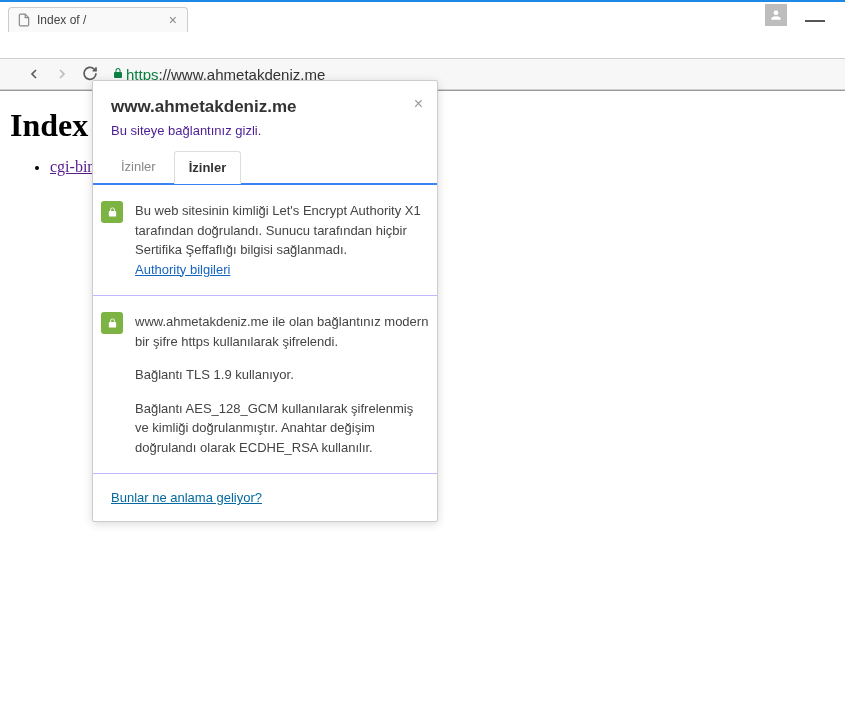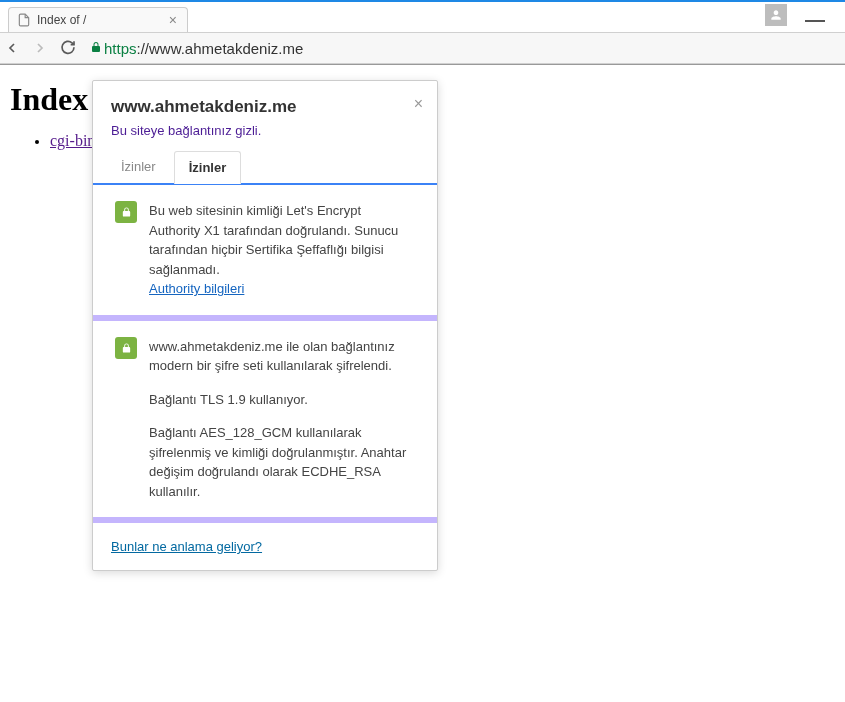--- a/index.html
+++ b/index.html
@@ -10,21 +10,21 @@
     .user-box { width: 22px; height: 22px; background: #bdbdbd; display: flex; align-items: center; justify-content: center; }
     .user-box svg { width: 14px; height: 14px; fill: #fff; }
     .minimize-btn { width: 20px; height: 3px; border-bottom: 2px solid #555; margin-top: 10px; }
     
     .tab-strip { height: 30px; background: #fff; padding-left: 8px; padding-top: 4px; display: flex; align-items: flex-end; }
     .tab { display: flex; align-items: center; gap: 6px; background: #f9f9f9; border: 1px solid #ccc; border-bottom: none; border-radius: 4px 4px 0 0; padding: 5px 10px 5px 8px; min-width: 180px; position: relative; }
     .tab-favicon { width: 14px; height: 14px; }
     .tab-title { flex: 1; color: #444; font-size: 12px; white-space: nowrap; overflow: hidden; }
     .tab-close { color: #888; font-size: 14px; line-height: 1; cursor: pointer; }
     
-    .toolbar { height: 32px; border-top: 1px solid #d0d0d0; border-bottom: 1px solid #d0d0d0; background: #f7f7f7; display: flex; align-items: center; padding: 0 0; gap: 4px; }
+    .toolbar { height: 32px; border-top: 1px solid #d0d0d0; border-bottom: 1px solid #d0d0d0; background: #f7f7f7; display: flex; align-items: center; padding: 0 22px; gap: 4px; margin-top: 26px; }
     .nav-btn { width: 24px; height: 24px; display: flex; align-items: center; justify-content: center; color: #5a5a5a; cursor: pointer; }
     .nav-btn.disabled { color: #bbb; }
     .nav-btn svg { width: 16px; height: 16px; }
     
     .addr { flex: 1; display: flex; align-items: center; margin-left: 6px; }
     .lock-small { color: #0b8043; margin-right: 2px; }
     .lock-small svg { width: 12px; height: 14px; fill: #0b8043; }
     .url-proto { color: #0b8043; }
     .url-rest { color: #333; }
     .url { font-size: 15px; }
@@ -37,21 +37,21 @@
     .popup { position: absolute; top: 80px; left: 92px; width: 346px; background: #fff; border: 1px solid #ccc; border-radius: 2px; box-shadow: 0 2px 10px rgba(0,0,0,0.15); }
     .popup-header { padding: 16px 18px 12px 18px; position: relative; }
     .popup-site { font-weight: bold; font-size: 17px; color: #333; margin-bottom: 6px; }
     .popup-sub { color: #4c1d95; font-size: 13px; }
     .popup-close { position: absolute; top: 14px; right: 14px; color: #999; font-size: 16px; cursor: pointer; }
     
     .popup-tabs { display: flex; border-bottom: 2px solid #3b82f6; padding: 0 14px; gap: 4px; }
     .popup-tab { padding: 8px 14px; color: #888; font-size: 13px; cursor: pointer; position: relative; top: 1px; }
     .popup-tab.active { border: 1px solid #ddd; border-bottom: 1px solid #fff; font-weight: bold; color: #333; border-radius: 3px 3px 0 0; background: #fff; }
     
-    .popup-section { padding: 16px 22px; border-bottom: 6px solid #c4b5fd; }
+    .popup-section { padding: 16px 8px; border-bottom: 1px solid #c4b5fd; }
     .sec-row { display: flex; gap: 12px; }
     .sec-icon { flex-shrink: 0; width: 22px; height: 22px; background: #7cb342; border-radius: 3px; display: flex; align-items: center; justify-content: center; }
     .sec-icon svg { width: 11px; height: 14px; fill: #fff; }
     .sec-text { color: #444; font-size: 13px; line-height: 1.5; }
     .sec-text p { margin-bottom: 14px; }
     .sec-text p:last-child { margin-bottom: 0; }
     .cert-link { color: #1565c0; text-decoration: underline; cursor: pointer; }
     
     .popup-footer { padding: 16px 18px; }
     .popup-footer a { color: #0369a1; text-decoration: underline; font-size: 13px; cursor: pointer; }
@@ -141,21 +141,21 @@
     </div>
   </div>
   <div class="popup-section">
     <div class="sec-row">
       <div class="sec-icon">
         <svg viewBox="0 0 24 24">
             <path d="M18 10h-1V7a5 5 0 0 0-10 0v3H6a2 2 0 0 0-2 2v8a2 2 0 0 0 2 2h12a2 2 0 0 0 2-2v-8a2 2 0 0 0-2-2zM9 7a3 3 0 0 1 6 0v3H9z"></path>
           </svg>
       </div>
       <div class="sec-text">
-        <p>www.ahmetakdeniz.me ile olan bağlantınız modern bir şifre seti kullanılarak şifrelendi.</p>
+        <p>www.ahmetakdeniz.me ile olan bağlantınız modern bir şifre https kullanılarak şifrelendi.</p>
         <p>Bağlantı TLS 1.9 kullanıyor.</p>
         <p>Bağlantı AES_128_GCM kullanılarak şifrelenmiş ve kimliği doğrulanmıştır. Anahtar değişim doğrulandı olarak ECDHE_RSA kullanılır.</p>
       </div>
     </div>
   </div>
   <div class="popup-footer">
     <a>Bunlar ne anlama geliyor?</a>
   </div>
 </div>
 

